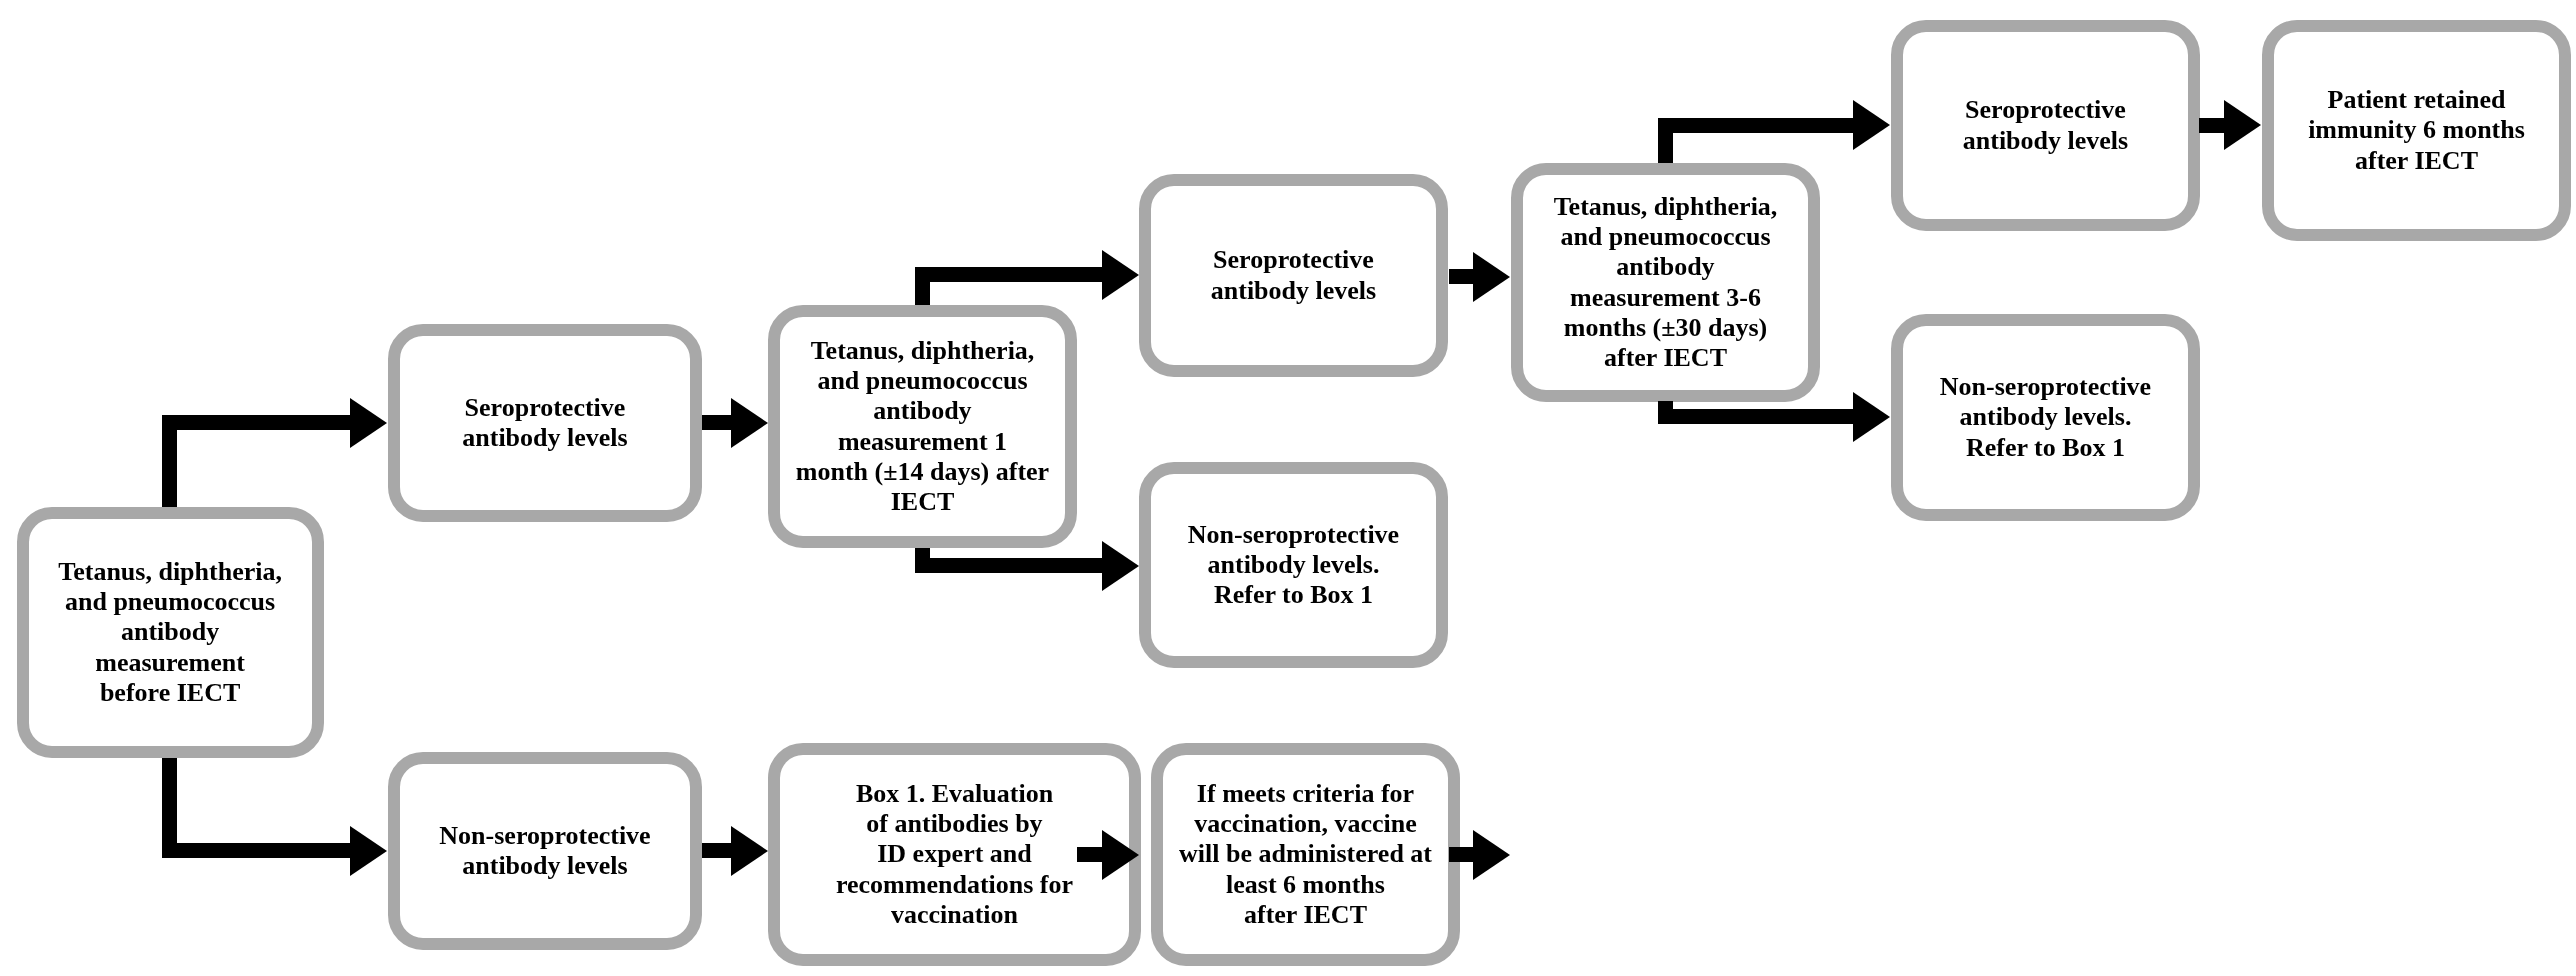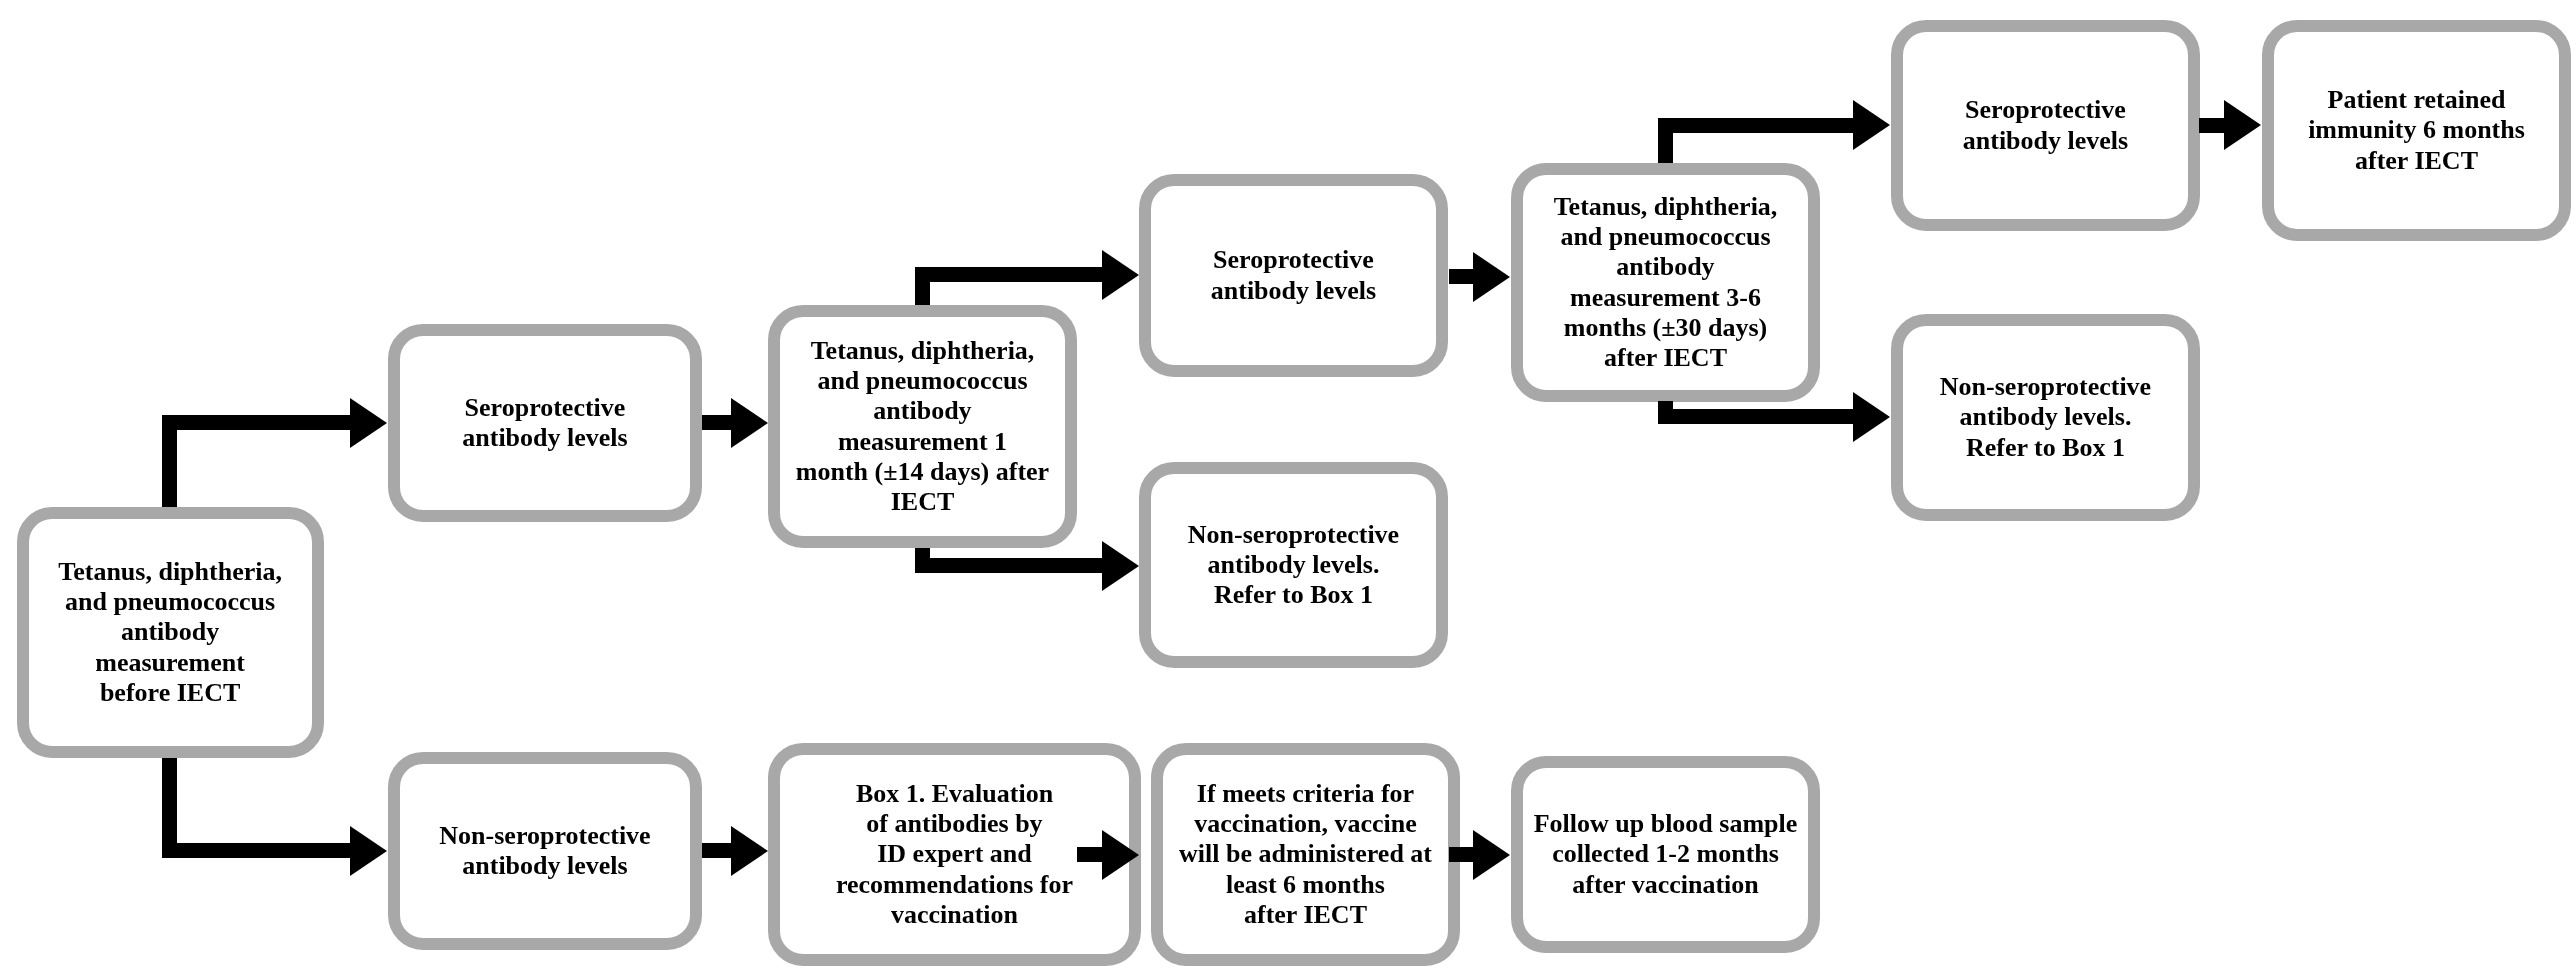--- a/index.html
+++ b/index.html
@@ -122,25 +122,20 @@
   </div>
 
   <div class="node" style="left:1139px; top:743px; width:309px; height:223px;margin-left:12px;">
     <div class="node-label">If meets criteria for
 vaccination, vaccine
 will be administered at
 least 6 months
 after IECT</div>
   </div>
 
-  <div class="node" style="left:1511px; top:756px; width:309px; height:197px;">
-    <div class="node-label">Follow up blood sample
-collected 1-2 months
-after vaccination</div>
-  </div>
 
   <div class="seg" style="left:162px; top:415px; width:15px; height:92px;"></div>
   <div class="seg" style="left:162px; top:415px; width:188px; height:15px;"></div>
   <div class="arrowhead" style="left:350px; top:398px;"></div>
 
   <div class="seg" style="left:162px; top:758px; width:15px; height:100px;"></div>
   <div class="seg" style="left:162px; top:843px; width:188px; height:15px;"></div>
   <div class="arrowhead" style="left:350px; top:826px;"></div>
 
   <div class="seg" style="left:702px; top:415px; width:30px; height:15px;"></div>

